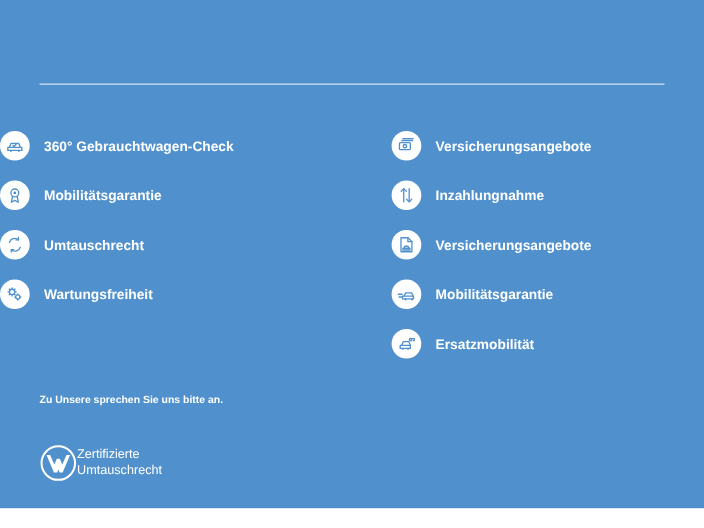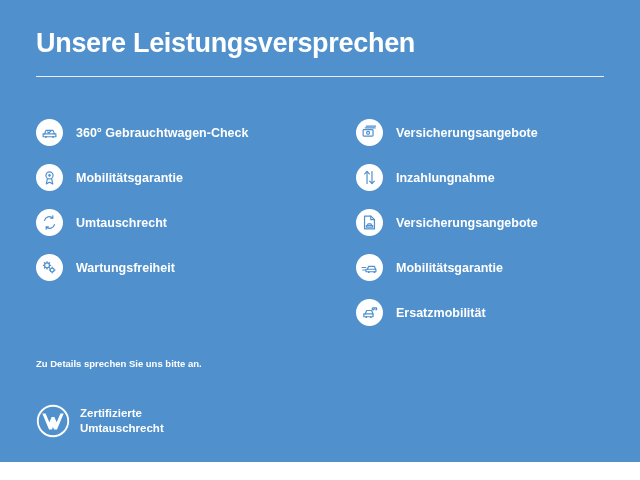--- a/index.html
+++ b/index.html
@@ -36,21 +36,20 @@
     background: rgba(255,255,255,0.85);
   }
   .columns {
     position: absolute;
     left: 0; top: 110px;
     width: 640px;
     display: flex;
   }
   .col {
     width: 320px;
-    padding-left: 36px;
   }
   .col.right { padding-left: 36px; }
   .item {
     display: flex;
     align-items: center;
     height: 45px;
   }
   .circle {
     width: 27px; height: 27px;
     border-radius: 50%;
@@ -80,36 +79,35 @@
     position: absolute;
     left: 36px; top: 404px;
     display: flex;
     align-items: center;
   }
   .vw-logo {
     width: 34px; height: 34px;
     flex: 0 0 34px;
   }
   .brand-text {
-    margin-left: 10px;
+    margin-left: 0;
     color: #ffffff;
     font-size: 11.5px;
-    font-weight: bold;
+    font-weight: normal;
     line-height: 1.32;
     white-space: nowrap;
   }
   .brand-text .l2 { display: block; }
 </style>
 </head>
 <body>
 
 <div id="page">
   <div class="panel">
 
-    <div class="title">Unsere Leistungsversprechen</div>
     <div class="rule"></div>
 
     <div class="columns">
 
       <div class="col left">
 
         <div class="item">
           <span class="circle">
             <svg width="17" height="17" viewBox="0 0 24 24" fill="none" stroke="#5091cd" stroke-width="1.7" stroke-linecap="round" stroke-linejoin="round">
               <path d="M3 14h18v4H3z"></path>
@@ -220,21 +218,21 @@
               <path d="M18.5 5.5h3.5v2.6h-1.4"></path>
               <circle cx="17.2" cy="6.8" r="1.5"></circle>
             </svg>
           </span>
           <span class="item-label">Ersatzmobilität</span>
         </div>
 
       </div>
     </div>
 
-    <div class="footnote">Zu Details sprechen Sie uns bitte an.</div>
+    <div class="footnote">Zu Unsere sprechen Sie uns bitte an.</div>
 
     <div class="brand">
       <span class="vw-logo">
         <svg width="34" height="34" viewBox="0 0 48 48" fill="none">
           <circle cx="24" cy="24" r="21.5" stroke="#ffffff" stroke-width="2.6" fill="none"></circle>
           <path d="M13.5 13.5l5.4 12.2 3.2-7.2h3.8l3.2 7.2 5.4-12.2h4.6L29.6 36h-4.1L24 32.3 22.5 36h-4.1L8.9 13.5z" fill="#ffffff"></path>
         </svg>
       </span>
       <span class="brand-text">
         <span>Zertifizierte</span>

